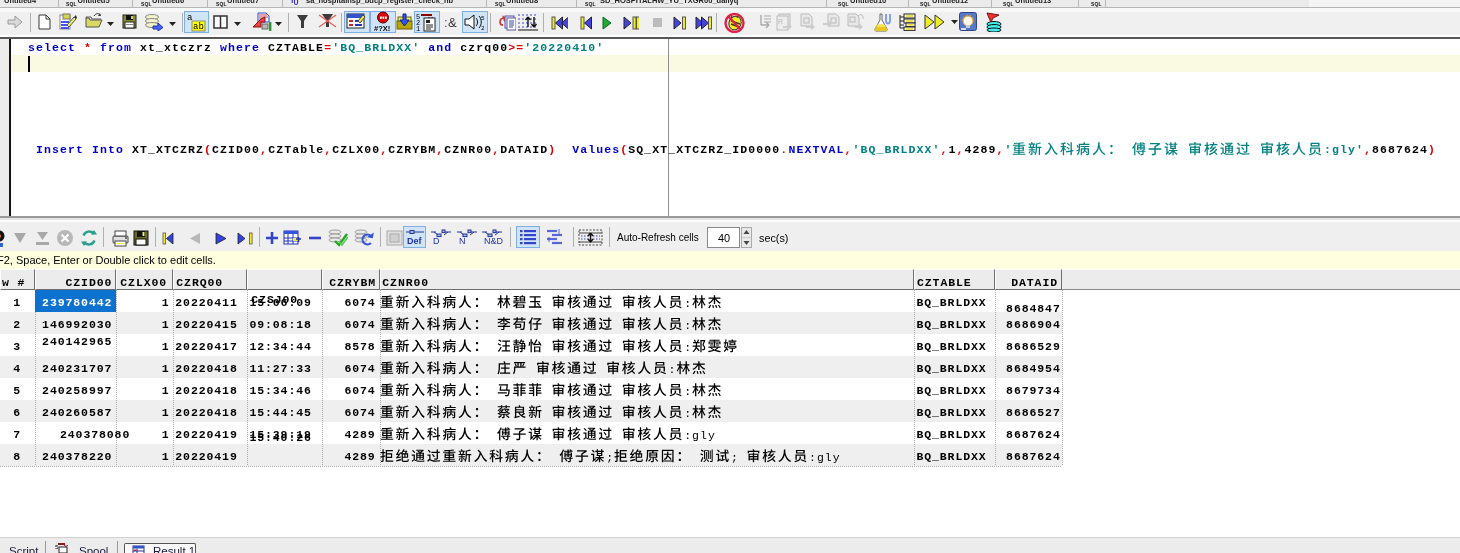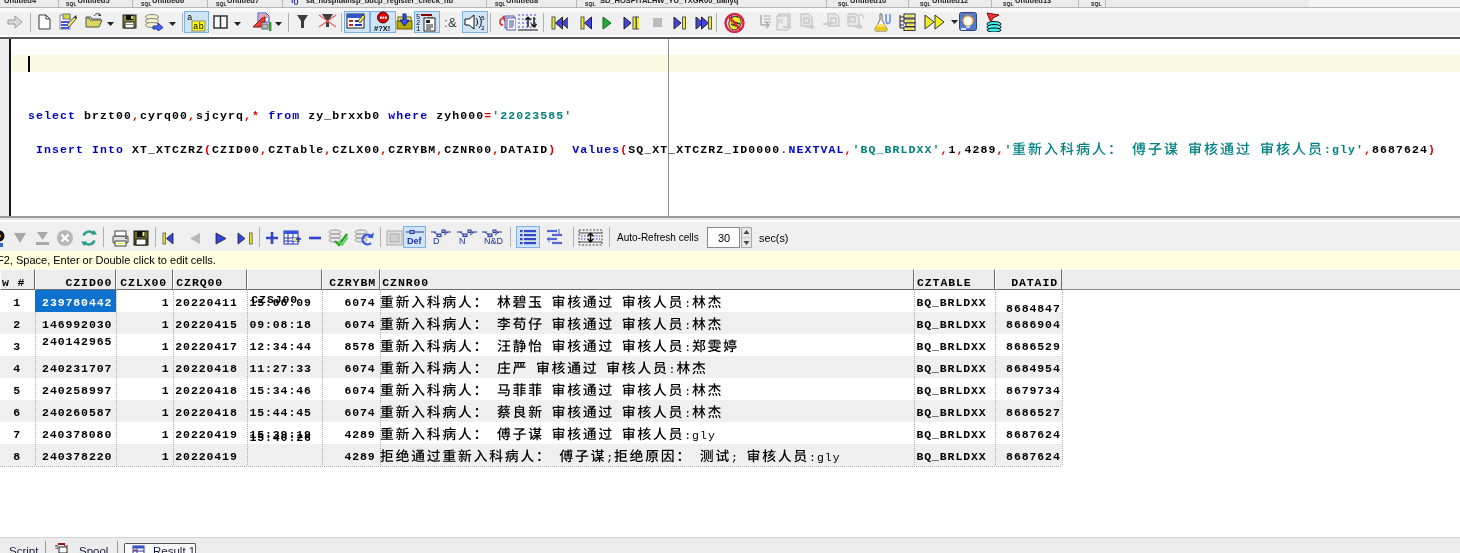--- a/index.html
+++ b/index.html
@@ -293,21 +293,21 @@
       <circle cx="9" cy="9" r="5" fill="#fffbe8" stroke="#e8a030"></circle>
       <rect x="7" y="13" width="4" height="3" fill="#ccc"></rect>
       <path d="M3 9 a6 6 0 0 1 12 0" fill="none" stroke="#e8a030" stroke-dasharray="2 1.5"></path>
     </svg>
     <svg class="a" style="left:985px;top:12px" width="18" height="20" viewBox="0 0 18 20">
       <ellipse cx="9" cy="12" rx="7" ry="2.5" fill="#44eeee" stroke="#111"></ellipse>
       <ellipse cx="9" cy="15" rx="7" ry="2.5" fill="#44eeee" stroke="#111"></ellipse>
       <ellipse cx="9" cy="18" rx="7" ry="2" fill="#44eeee" stroke="#111"></ellipse>
       <path d="M2 1 L14 3 L8 6 L6 10 L4 6 Z" fill="#ee3333" stroke="#771111"></path>
     </svg>
-<div class="t ed" style="left:28px;top:109.25px"><span class="kw">select</span> brzt00<span class="sy">,</span>cyrq00<span class="sy">,</span>sjcyrq<span class="sy">,*</span> <span class="kw">from</span> zy_brxxb0 <span class="kw">where</span> zyh000<span class="sy">=</span><span class="st">'22023585'</span></div>
+<div class="t ed" style="left:28px;top:41.25px"><span class="kw">select</span> <span class="sy">*</span> <span class="kw">from</span> xt_xtczrz <span class="kw">where</span> CZTABLE<span class="sy">=</span><span class="st">'BQ_BRLDXX'</span> <span class="kw">and</span> czrq00<span class="sy">&gt;=</span><span class="st">'20220410'</span></div>
 <div class="t ed" style="left:28px;top:143.25px"> <span class="kw">Insert</span> <span class="kw">Into</span> XT_XTCZRZ<span class="sy">(</span>CZID00<span class="sy">,</span>CZTable<span class="sy">,</span>CZLX00<span class="sy">,</span>CZRYBM<span class="sy">,</span>CZNR00<span class="sy">,</span>DATAID<span class="sy">)</span>  <span class="kw">Values</span><span class="sy">(</span>SQ_XT_XTCZRZ_ID0000<span class="sy">.</span><span class="kw">NEXTVAL</span><span class="sy">,</span><span class="st">'BQ_BRLDXX'</span><span class="sy">,</span>1<span class="sy">,</span>4289<span class="sy">,</span><span class="st">'</span></div>
 <div class="t ed" style="left:1324px;top:143.25px"><span class="st">:gly'</span><span class="sy">,</span>8687624<span class="sy">)</span></div>
 <svg class="a" style="left:1012px;top:138.8px" width="356" height="20">
       <g transform="translate(0.0,15) scale(0.01400,-0.01400)">
         <use href="#g0" fill="#008080"></use>
       </g>
       <g transform="translate(16.0,15) scale(0.01400,-0.01400)">
         <use href="#g1" fill="#008080"></use>
       </g>
       <g transform="translate(32.0,15) scale(0.01400,-0.01400)">
@@ -505,21 +505,21 @@
     <svg class="a" style="left:578px;top:228px" width="25" height="19" viewBox="0 0 25 19">
       <rect x="1" y="2" width="23" height="15" fill="none" stroke="#444" stroke-dasharray="2 1.5"></rect>
       <path d="M1 5 h23 M1 14 h23" stroke="#444"></path>
       <g stroke="#3344cc" stroke-dasharray="1.5 1.5">
         <path d="M3 8 h19 M3 11 h19"></path>
       </g>
       <path d="M12.5 5 L12.5 14 M12.5 5 L10 8 M12.5 5 L15 8 M12.5 14 L10 11 M12.5 14 L15 11" stroke="#111" stroke-width="1.4" fill="none"></path>
     </svg>
     <span class="a" style="left:617px;top:231.5px;font-size:10px;letter-spacing:0px;color:#000">Auto-Refresh cells</span>
     <div class="a" style="left:707px;top:227px;width:33px;height:21px;background:#fff;border:1px solid #8a8a8a"></div>
-    <span class="a" style="left:718px;top:231.5px;font-size:11px;color:#000">30</span>
+    <span class="a" style="left:718px;top:231.5px;font-size:11px;color:#000">40</span>
     <div class="a" style="left:741px;top:227px;width:11px;height:21px;background:#e8e8e8;border:1px solid #aaa"></div>
     <svg class="a" style="left:741px;top:227px" width="11" height="21" viewBox="0 0 11 21">
       <path d="M5.5 3 L8.5 7 L2.5 7 Z" fill="#444"></path>
       <path d="M5.5 18 L8.5 14 L2.5 14 Z" fill="#444"></path>
       <path d="M1 10.5 h9" stroke="#ccc"></path>
     </svg>
     <span class="a" style="left:759px;top:231.5px;font-size:10.8px;color:#000">sec(s)</span>
     <div class="a" style="left:0;top:251px;width:1460px;height:18px;background:#ffffdf"></div>
     <span class="a" style="left:-3px;top:254px;font-size:11px;color:#000">F2, Space, Enter or Double click to edit cells.</span>
 <div class="a" style="left:0;top:269px;width:1460px;height:21px;background:#ececec;border-top:1px solid #fdfdfd;border-bottom:1px solid #8a8a8a"></div>
@@ -994,21 +994,21 @@
       <g transform="translate(312.0,15) scale(0.01380,-0.01380)">
         <use href="#g15" fill="#000"></use>
       </g>
       <g transform="translate(327.6,15) scale(0.01380,-0.01380)">
         <use href="#g18" fill="#000"></use>
       </g>
     </svg>
     <div class="t" style="left:916.4px;top:405.95px">BQ_BRLDXX</div>
     <div class="t" style="left:1006.1px;top:405.95px">8686527</div>
     <div class="t" style="left:13.2px;top:427.95px">7</div>
-    <div class="t" style="left:42px;top:427.95px">240378080</div>
+    <div class="t" style="left:60px;top:427.95px">240378080</div>
     <div class="t" style="left:161.79999999999998px;top:427.95px">1</div>
     <div class="t" style="left:175.3px;top:427.95px">20220419</div>
     <div class="t" style="left:249.4px;top:427.95px">15:39:19</div>
     <div class="t" style="left:344.40000000000003px;top:427.95px">4289</div>
     <svg class="a" style="left:379.8px;top:423.7px" width="410" height="20">
       <g transform="translate(0.0,15) scale(0.01380,-0.01380)">
         <use href="#g0" fill="#000"></use>
       </g>
       <g transform="translate(15.6,15) scale(0.01380,-0.01380)">
         <use href="#g1" fill="#000"></use>

